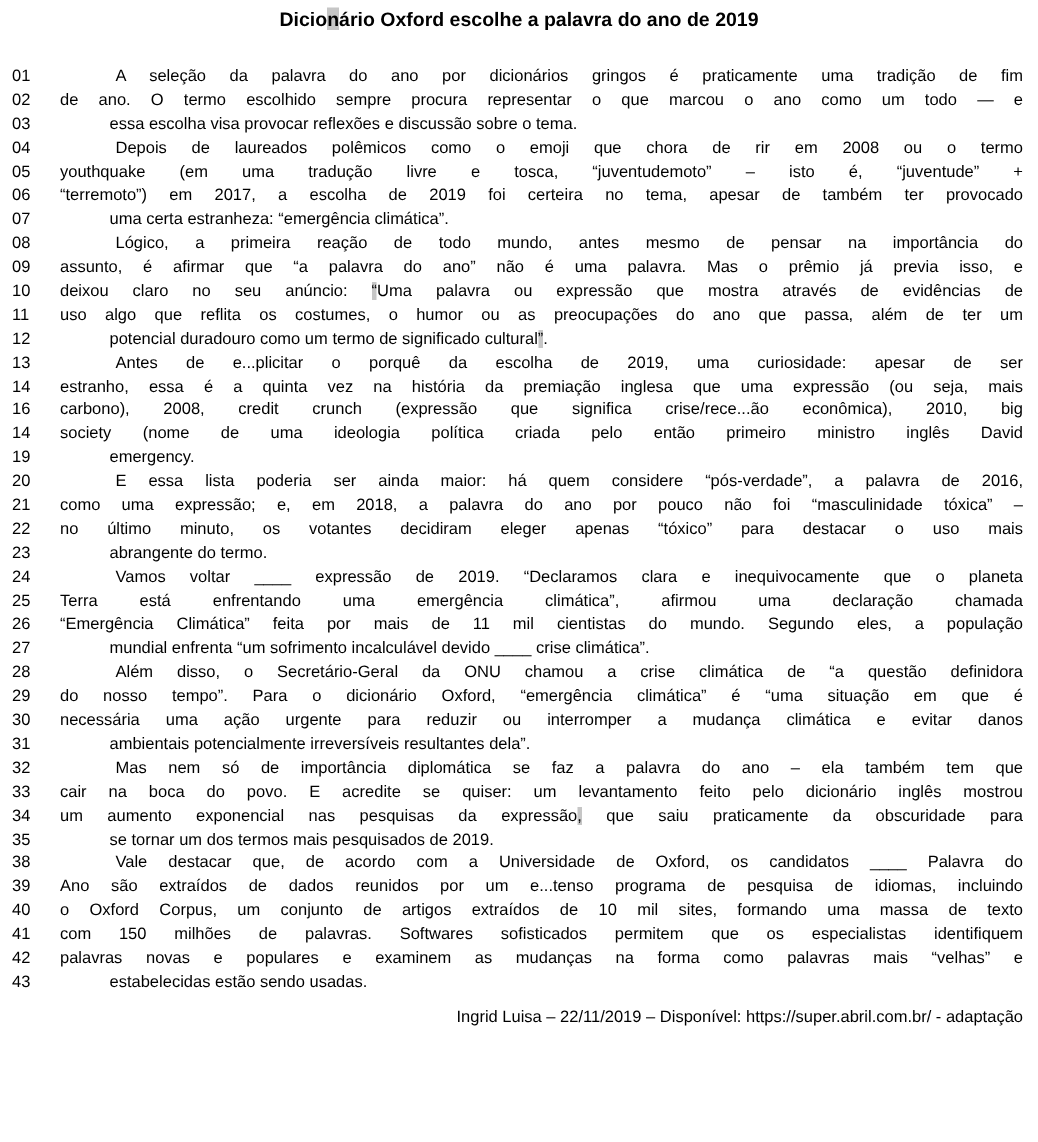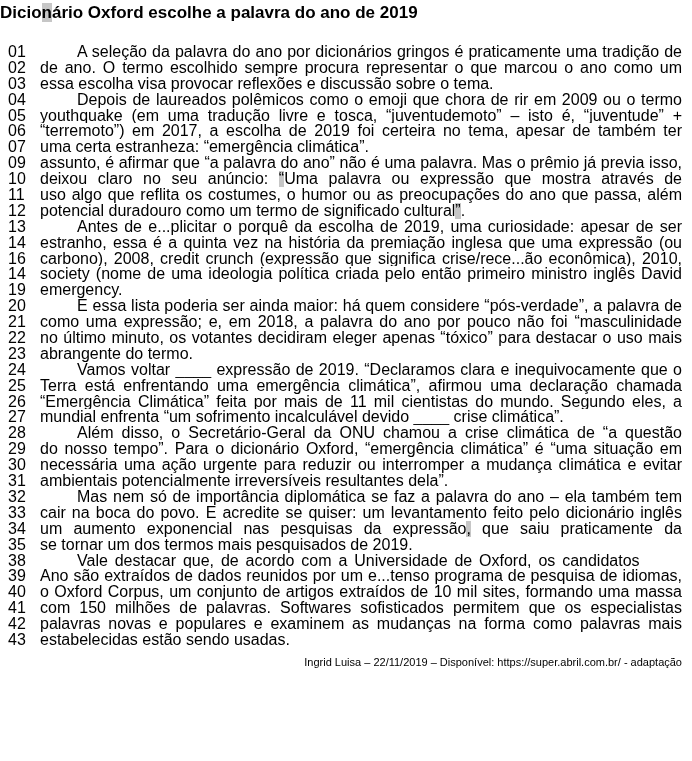--- a/index.html
+++ b/index.html
@@ -9,46 +9,48 @@
     color: #000000;
     font-family: "Liberation Sans", sans-serif;
   }
   body {
     width: 692px;
     height: 761px;
     overflow: hidden;
   }
   .page-title {
     padding-top: 5px;
+    text-align: center;
     font-weight: bold;
-    font-size: 17px;
+    font-size: 13px;
     line-height: 16px;
   }
   .text-body {
     margin-top: 23px;
   }
   .line {
     display: flex;
     height: 15.9px;
     line-height: 15.9px;
-    font-size: 16px;
+    font-size: 11px;
   }
   .num {
     flex: 0 0 32px;
     padding-left: 8px;
   }
   .txt {
     flex: 1;
     margin-right: 10px;
     text-align: justify;
     text-align-last: justify;
     overflow: hidden;
   }
   .txt.last {
     text-align-last: left;
+    margin-left: 33px;
   }
   .tab {
     display: inline-block;
     width: 37px;
   }
   .it { }
   .hl { background: #c6c6c6; }
   .footer {
     margin-top: 8px;
     margin-right: 10px;
@@ -69,35 +71,39 @@
     <div class="line">
       <span class="num">02</span>
       <div class="txt"><span>de ano. O termo escolhido sempre procura representar o que marcou o ano como um todo — e</span></div>
     </div>
     <div class="line">
       <span class="num">03</span>
       <div class="txt last"><span>essa escolha visa provocar reflexões e discussão sobre o tema.</span></div>
     </div>
     <div class="line">
       <span class="num">04</span>
-      <div class="txt"><span class="tab"></span><span>Depois de laureados polêmicos como o emoji que chora de rir em 2009 ou o termo</span></div>
+      <div class="txt"><span class="tab"></span><span>Depois de laureados polêmicos como o emoji que chora de rir em 2008 ou o termo</span></div>
     </div>
     <div class="line">
       <span class="num">05</span>
       <div class="txt"><span class="it">youthquake</span><span> (em uma tradução livre e tosca, “juventudemoto” – isto é, “juventude” +</span></div>
     </div>
     <div class="line">
       <span class="num">06</span>
       <div class="txt"><span>“terremoto”) em 2017, a escolha de 2019 foi certeira no tema, apesar de também ter provocado</span></div>
     </div>
     <div class="line">
       <span class="num">07</span>
       <div class="txt last"><span>uma certa estranheza: “emergência climática”.</span></div>
     </div>
     <div class="line">
+      <span class="num">08</span>
+      <div class="txt"><span class="tab"></span><span>Lógico, a primeira reação de todo mundo, antes mesmo de pensar na importância do</span></div>
+    </div>
+    <div class="line">
       <span class="num">09</span>
       <div class="txt"><span>assunto, é afirmar que “a palavra do ano” não é uma palavra. Mas o prêmio já previa isso, e</span></div>
     </div>
     <div class="line">
       <span class="num">10</span>
       <div class="txt"><span>deixou claro no seu anúncio: </span><span class="hl">“</span><span>Uma palavra </span><span class="it">ou</span><span> expressão que mostra através de evidências de</span></div>
     </div>
     <div class="line">
       <span class="num">11</span>
       <div class="txt"><span>uso algo que reflita os costumes, o humor ou as preocupações do ano que passa, além de ter um</span></div>

